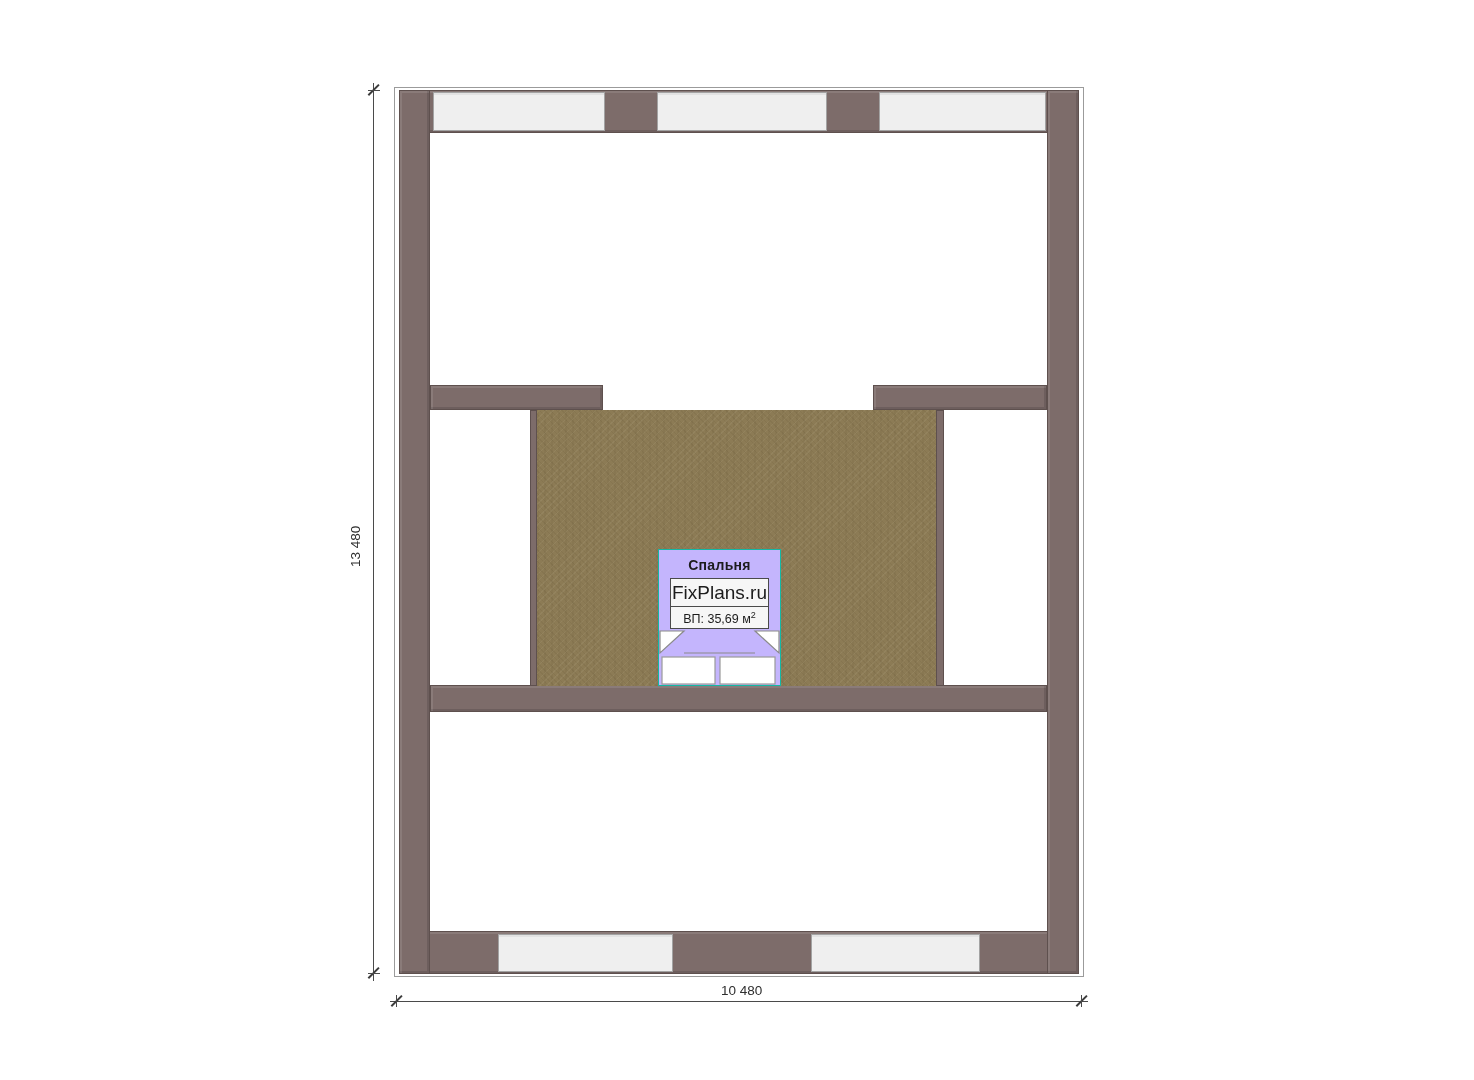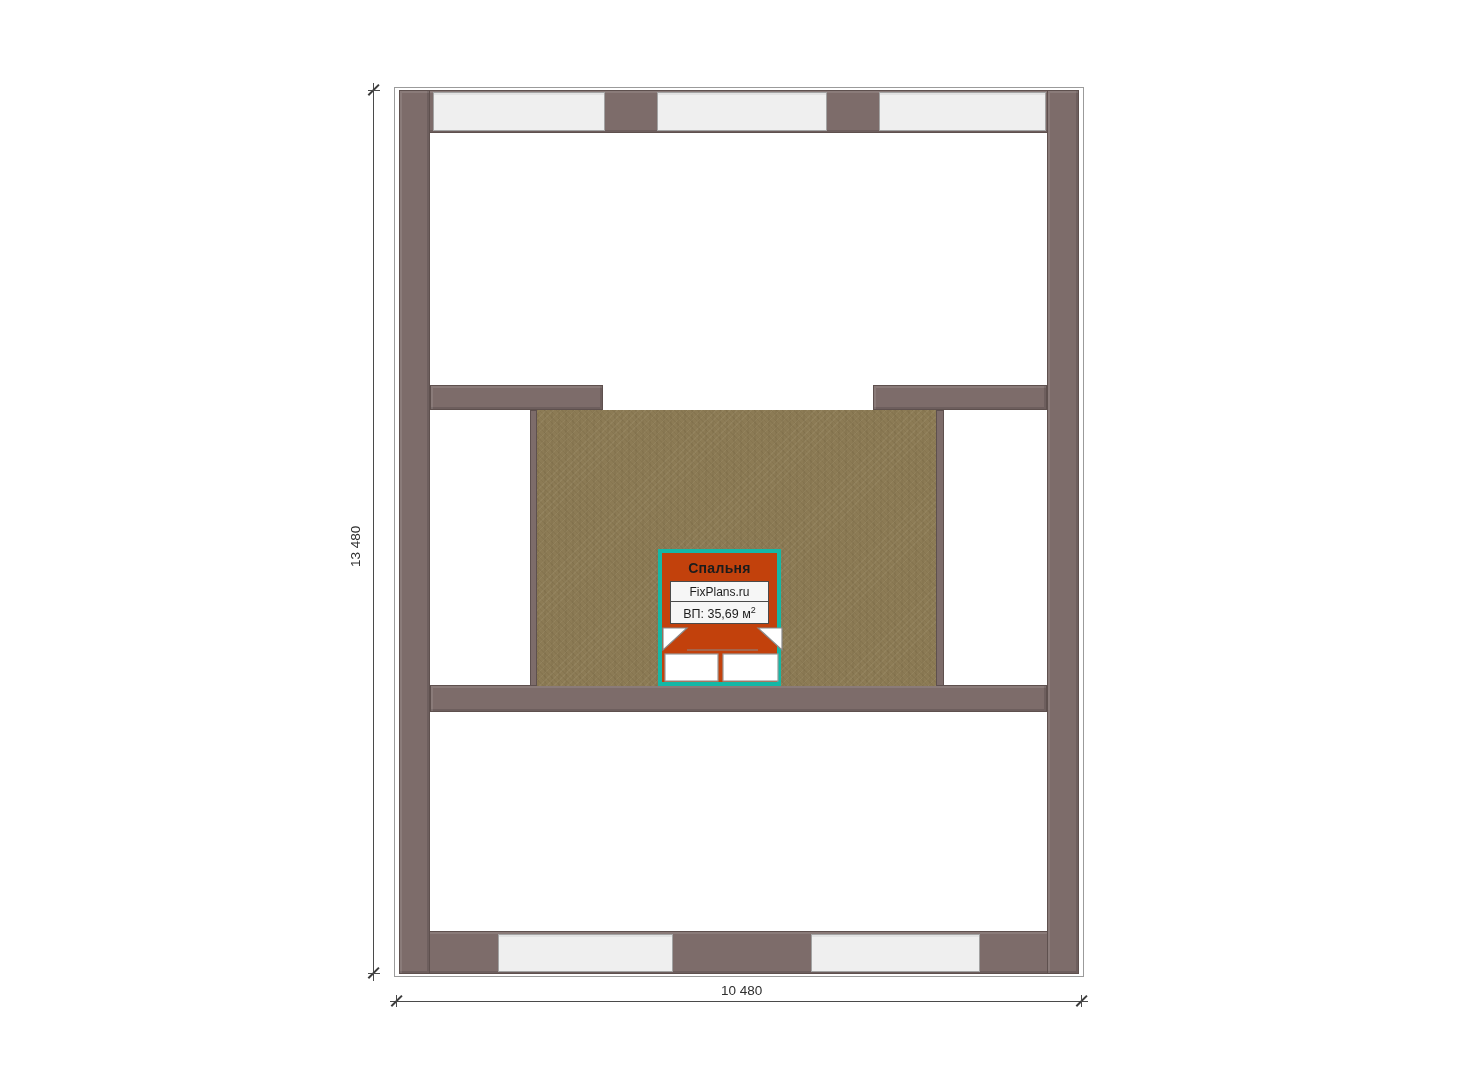--- a/index.html
+++ b/index.html
@@ -35,24 +35,24 @@
   
   .floor{position:absolute;left:537px;top:410px;width:399px;height:276px;
          background:
            repeating-linear-gradient(45deg, rgba(58,44,18,.07) 0 1px, transparent 1px 4px),
            repeating-linear-gradient(-45deg, rgba(255,250,225,.06) 0 1px, transparent 1px 5px),
            repeating-linear-gradient(90deg, rgba(58,44,18,.05) 0 2px, transparent 2px 7px),
            var(--floor,#8c7b55);}
 
   
   .room-panel{position:absolute;left:658px;top:549px;width:123px;height:137px;
-              background:#c2410c;border:4px solid #14b8a6;box-sizing:border-box;}
+              background:#c4b5fd;border:1px solid #14b8a6;box-sizing:border-box;}
   .room-title{margin-top:7px;text-align:center;font-size:14px;font-weight:bold;color:#1c1c1c;letter-spacing:.3px;}
   .room-table{margin:5px auto 0 auto;width:97px;border:1px solid #4a4a4a;background:#f6f6f6;}
-  .room-row{border-bottom:1px solid #4a4a4a;text-align:center;font-size:12px;color:#1c1c1c;padding:3px 0 2px 0;}
+  .room-row{border-bottom:1px solid #4a4a4a;text-align:center;font-size:19px;color:#1c1c1c;padding:3px 0 2px 0;}
   .room-row:last-child{border-bottom:none;font-size:12.5px;}
   .room-row sup{font-size:9px;}
   .stair-svg{position:absolute;left:0;bottom:0;width:121px;height:60px;display:block;}
 
   
   .dim-line{position:absolute;background:#4a4a4a;}
   .dim-v-line{left:373px;top:83px;width:1px;height:898px;}
   .dim-h-line{left:390px;top:1001px;width:698px;height:1px;}
   .tick{position:absolute;width:15px;height:1.6px;background:#3c3c3c;transform:rotate(-45deg);}
   .tick-v-top{left:366px;top:89px;}

